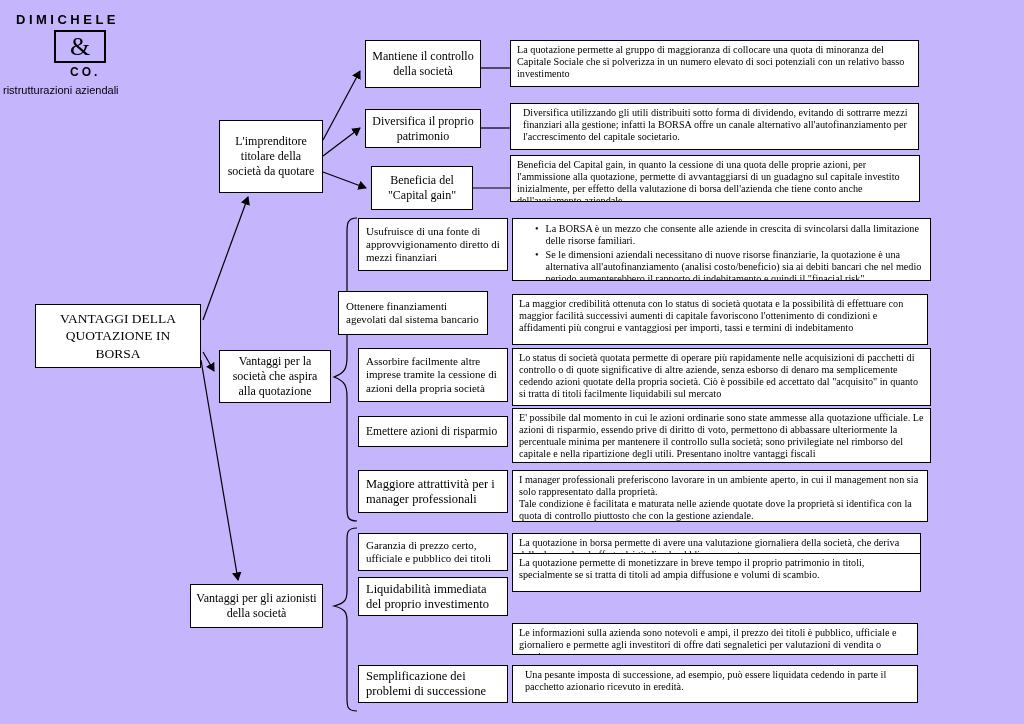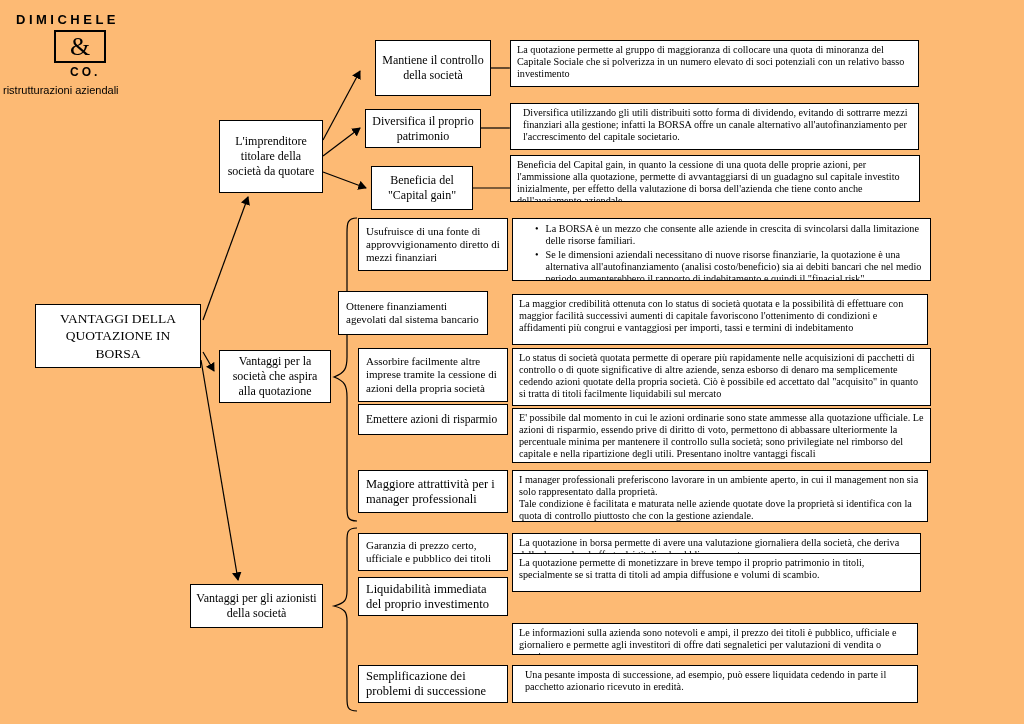--- a/index.html
+++ b/index.html
@@ -1,18 +1,18 @@
 <!DOCTYPE html>
 <html><head>
 <meta charset="utf-8">
 <style>
   * { margin:0; padding:0; box-sizing:border-box; }
   html,body { background:#fff; }
   body { font-family:"Liberation Serif", serif; color:#000; }
-  .canvas { position:relative; width:1024px; height:724px; background:#fdba74; overflow:hidden;text-decoration:underline; }
+  .canvas { position:relative; width:1024px; height:724px; background:#c4b5fd; overflow:hidden;text-decoration:underline; }
   svg.connectors { position:absolute; left:0; top:0; }
 
   .box { position:absolute; border:1px solid #000; background:#fff; overflow:hidden; }
   .center { display:flex; align-items:center; justify-content:center; text-align:center; }
   .root { font-size:13.5px; line-height:1.3; padding:2px 6px; }
   .branch { font-size:12px; line-height:1.25; padding:2px 4px; }
   .item1 { font-size:12px; line-height:1.25; padding:2px 4px; }
   .item { display:flex; align-items:center; text-align:left; font-size:11px; line-height:1.2; padding:2px 4px 2px 7px; }
   .item.sm { font-size:10px; }
   .item.md { font-size:11.5px; }
@@ -64,32 +64,32 @@
     <div class="logo-co">CO.</div>
     <div class="logo-subtitle">ristrutturazioni aziendali</div>
   </div>
 
   <div class="box center root" style="left:35px;top:304px;width:166px;height:64px;">VANTAGGI  DELLA QUOTAZIONE IN BORSA</div>
 
   <div class="box center branch" style="left:219px;top:120px;width:104px;height:73px;">L'imprenditore titolare della società da quotare</div>
   <div class="box center branch" style="left:219px;top:350px;width:112px;height:53px;">Vantaggi per la società che aspira alla quotazione</div>
   <div class="box center branch" style="left:190px;top:584px;width:133px;height:44px;">Vantaggi per gli azionisti della società</div>
 
-  <div class="box center item1" style="left:365px;top:40px;width:116px;height:56px;margin-left:10px;">Mantiene il controllo della società</div>
+  <div class="box center item1" style="left:365px;top:40px;width:116px;height:48px;">Mantiene il controllo della società</div>
   <div class="box center item1" style="left:365px;top:109px;width:116px;height:39px;">Diversifica il proprio patrimonio</div>
   <div class="box center item1" style="left:371px;top:166px;width:102px;height:44px;">Beneficia del "Capital gain"</div>
 
   <div class="box desc" style="left:510px;top:40px;width:409px;height:47px;">La quotazione permette al gruppo di maggioranza di collocare una quota di minoranza del Capitale Sociale che si polverizza in un numero elevato di soci potenziali con un relativo basso investimento</div>
   <div class="box desc" style="left:510px;top:103px;width:409px;height:47px;padding-left:12px;">Diversifica utilizzando gli utili distribuiti sotto forma di dividendo, evitando di sottrarre mezzi finanziari alla gestione; infatti la BORSA offre un canale alternativo all'autofinanziamento per l'accrescimento del capitale societario.</div>
   <div class="box desc" style="left:510px;top:155px;width:410px;height:47px;">Beneficia del Capital gain, in quanto la cessione di una quota delle proprie azioni, per l'ammissione alla quotazione, permette di avvantaggiarsi di un guadagno sul capitale investito inizialmente, per effetto della valutazione di borsa dell'azienda che tiene conto anche dell'avviamento aziendale</div>
 
   <div class="box item" style="left:358px;top:218px;width:150px;height:53px;">Usufruisce di una fonte di approvvigionamento diretto di mezzi finanziari</div>
   <div class="box item" style="left:338px;top:291px;width:150px;height:44px;">Ottenere finanziamenti agevolati dal sistema bancario</div>
   <div class="box item" style="left:358px;top:348px;width:150px;height:54px;">Assorbire facilmente altre imprese tramite la cessione di azioni della propria società</div>
-  <div class="box item md" style="left:358px;top:404px;width:150px;height:31px;text-align:right;">Emettere  azioni di risparmio</div>
+  <div class="box item md" style="left:358px;top:416px;width:150px;height:31px;text-align:right;">Emettere  azioni di risparmio</div>
   <div class="box item lg" style="left:358px;top:470px;width:150px;height:43px;">Maggiore attrattività per i manager professionali</div>
 
   <div class="box desc bullets" style="left:512px;top:218px;width:419px;height:63px;">
     <div class="bullet-row">
       <span class="bullet-glyph">•</span>
       <span class="bullet-text">La BORSA è un mezzo che consente alle aziende in crescita di svincolarsi dalla limitazione delle risorse familiari.</span>
     </div>
     <div class="bullet-row">
       <span class="bullet-glyph">•</span>
       <span class="bullet-text">Se le dimensioni aziendali necessitano di nuove risorse finanziarie, la quotazione è una alternativa all'autofinanziamento (analisi costo/beneficio) sia ai debiti bancari che nel medio periodo aumenterebbero il rapporto di indebitamento e quindi il "finacial risk"</span>

